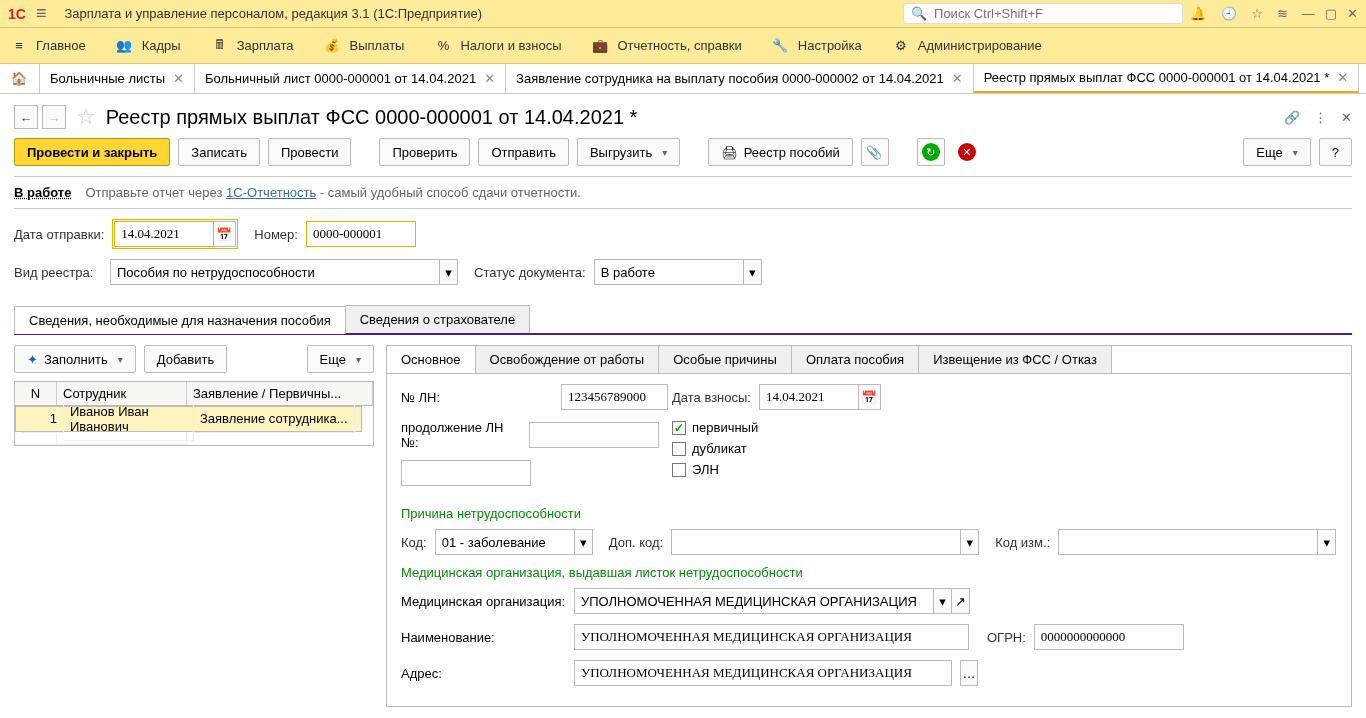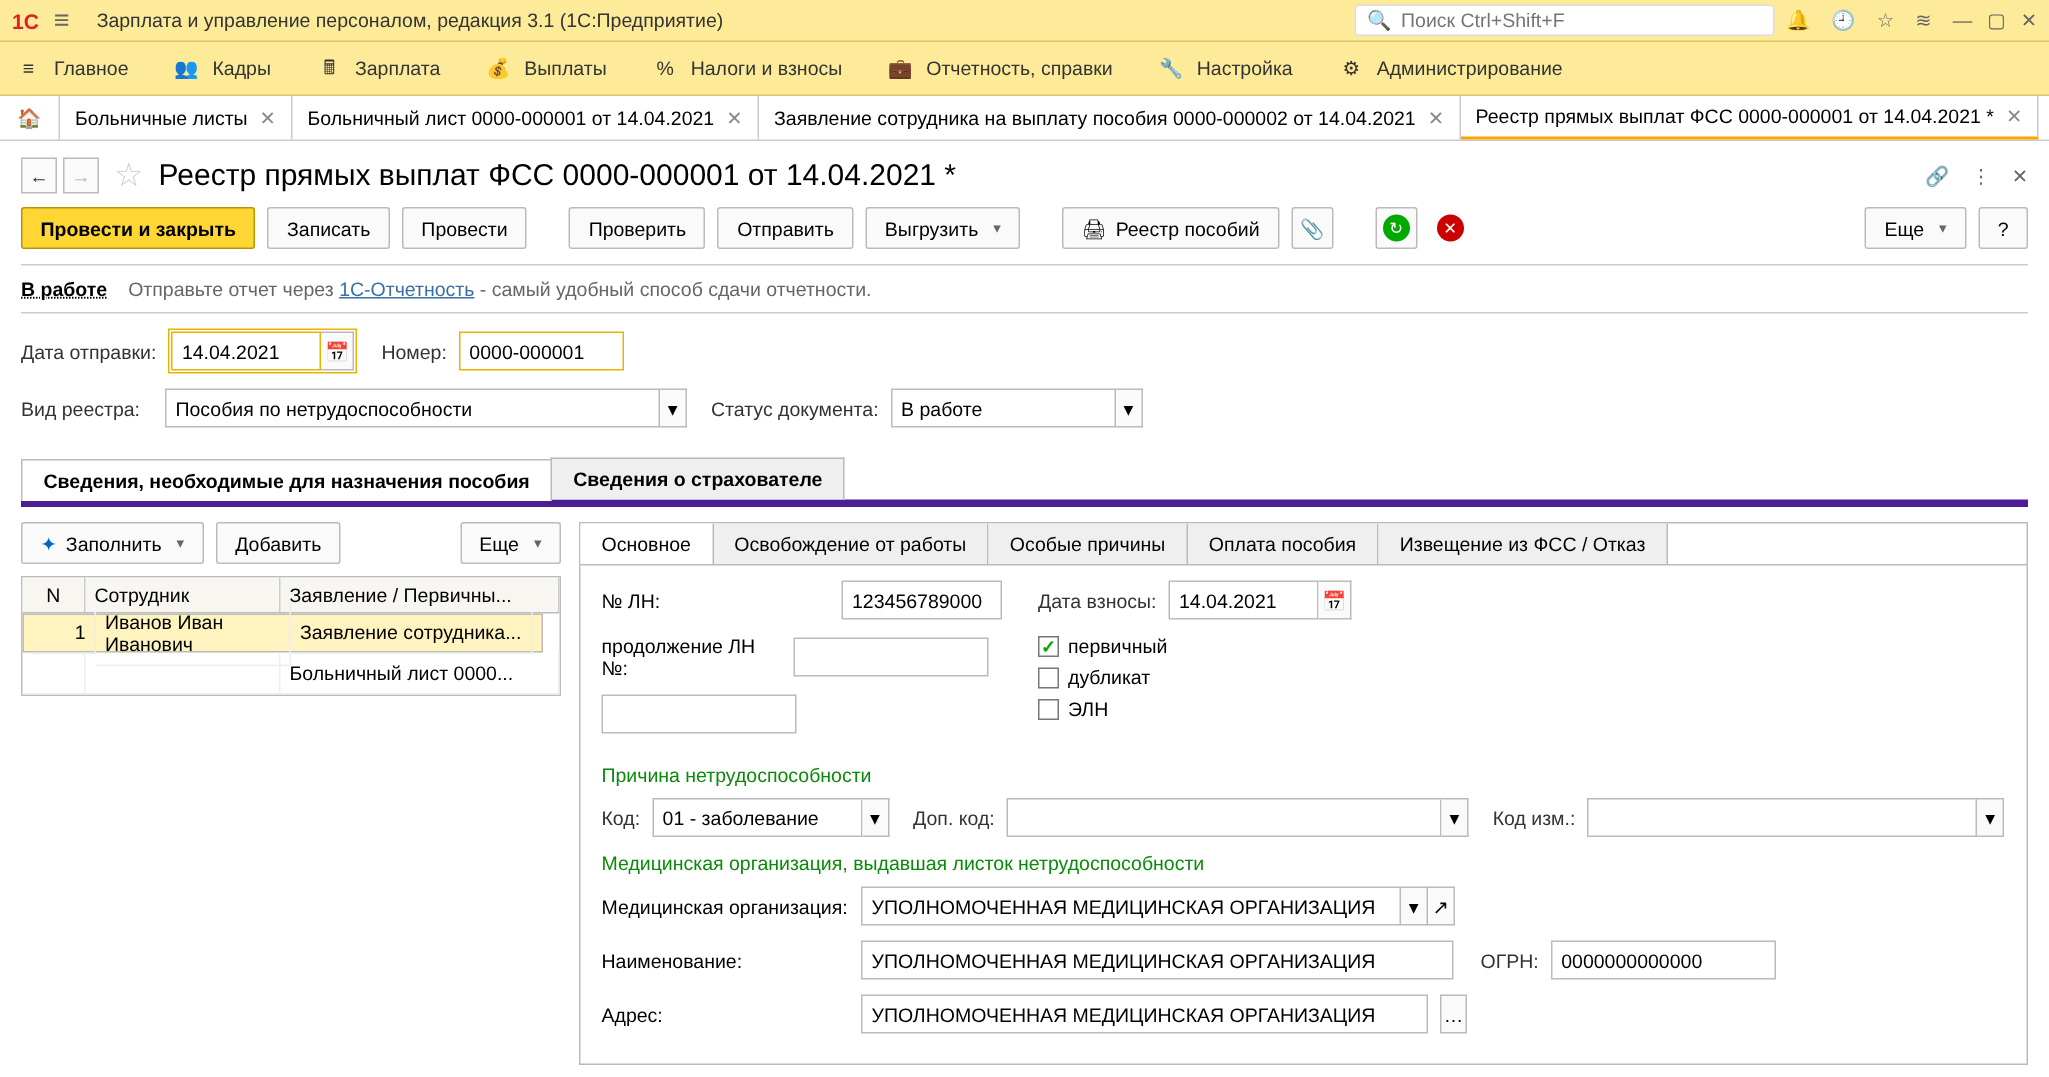--- a/index.html
+++ b/index.html
@@ -46,26 +46,26 @@
 .spacer { flex: 1; }
 
 .status-row { margin: 0 14px; padding: 8px 0; display: flex; align-items: center; gap: 14px; border-top: 1px solid #ccc; border-bottom: 1px solid #ccc; }
 .status-label { font-weight: bold; text-decoration: underline dotted; }
 .status-hint { color: #666; }
 .link { color: #3A6FA5; text-decoration: underline; cursor: pointer; }
 
 .form-rows { padding: 10px 14px; }
 .fr { display: flex; align-items: center; gap: 8px; margin-bottom: 10px; }
 .lbl { color: #333; }
-.inp { height: 26px; border: 1px solid #bbb; padding: 0 6px; background: #fff; }
+.inp { height: 26px; border: 1px solid #bbb; padding: 0 6px; background: #fff; font-family: Liberation Serif, serif; }
 .inp.date { width: 100px; }
 .inp-wrap { display: flex; }
 .inp-wrap .cal-btn, .inp-wrap .dd-btn { width: 22px; height: 26px; border: 1px solid #bbb; border-left: none; background: #fafafa; display: flex; align-items: center; justify-content: center; cursor: pointer; }
 
-.tabset { display: flex; border-bottom: 5px solid #4c1d95; margin: 0 14px; font-weight: bold; }
+.tabset { display: flex; border-bottom: 2px solid #4c1d95; margin: 0 14px; }
 .tab-btn { padding: 6px 14px; border: 1px solid #bbb; border-bottom: none; background: #EFEFEF; cursor: pointer; margin-right: -1px; }
 .tab-btn.active { background: #fff; position: relative; top: 1px; }
 
 .content-split { display: flex; padding: 10px 14px; gap: 12px; }
 .left-pane { width: 360px; }
 .left-tools { display: flex; gap: 8px; margin-bottom: 8px; align-items: center; }
 .left-tools .spacer { flex:1; }
 .grid { border: 1px solid #bbb; }
 .grid-head { display: flex; background: #F7F6F1; border-bottom: 1px solid #bbb; }
 .grid-head .gh { padding: 4px 6px; border-right: 1px solid #ccc; }
@@ -271,35 +271,34 @@
         <div class="gh doc">Заявление / Первичны...</div>
       </div>
       <div class="grid-row sel">
         <div class="gc n">1</div>
         <div class="gc emp">Иванов Иван Иванович</div>
         <div class="gc doc">Заявление сотрудника...</div>
       </div>
       <div class="grid-row">
         <div class="gc n"></div>
         <div class="gc emp"></div>
-        <div class="gc doc">Больничный лист 0000...</div>
       </div>
     </div>
   </div>
 
   <div class="right-pane">
     <div class="tabset2">
       <div class="t2 active">Основное</div>
       <div class="t2">Освобождение от работы</div>
       <div class="t2">Особые причины</div>
       <div class="t2">Оплата пособия</div>
       <div class="t2">Извещение из ФСС / Отказ</div>
     </div>
     <div class="form-body">
-      <div style="display:flex;gap:24px;">
+      <div style="display:flex;gap:4px;">
         <div>
           <div class="frow">
               <span class="flbl">№ ЛН:</span>
               <input class="inp" style="width: 107px; margin-left: 32px;" value="123456789000">
             </div>
           <div class="frow">
               <span class="flbl">продолжение ЛН №:</span>
               <input class="inp" style="width: 130px;">
             </div>
           <div class="frow">

